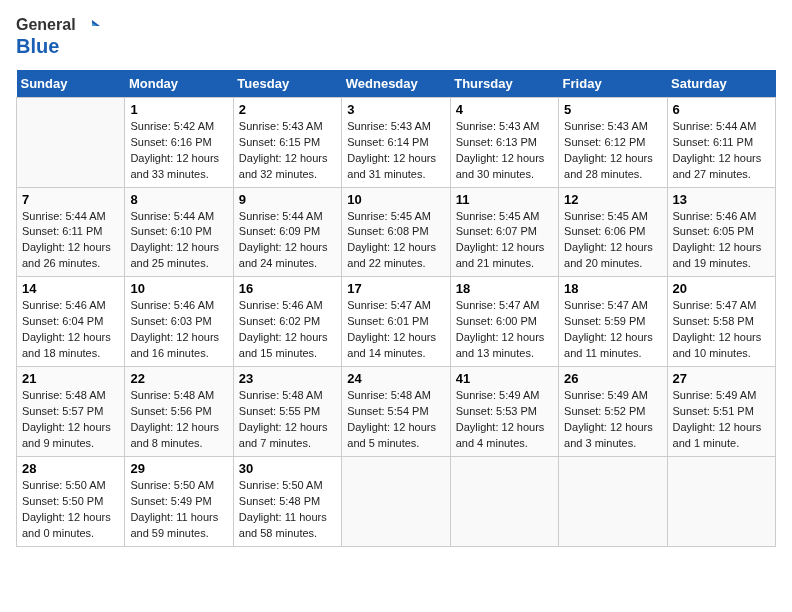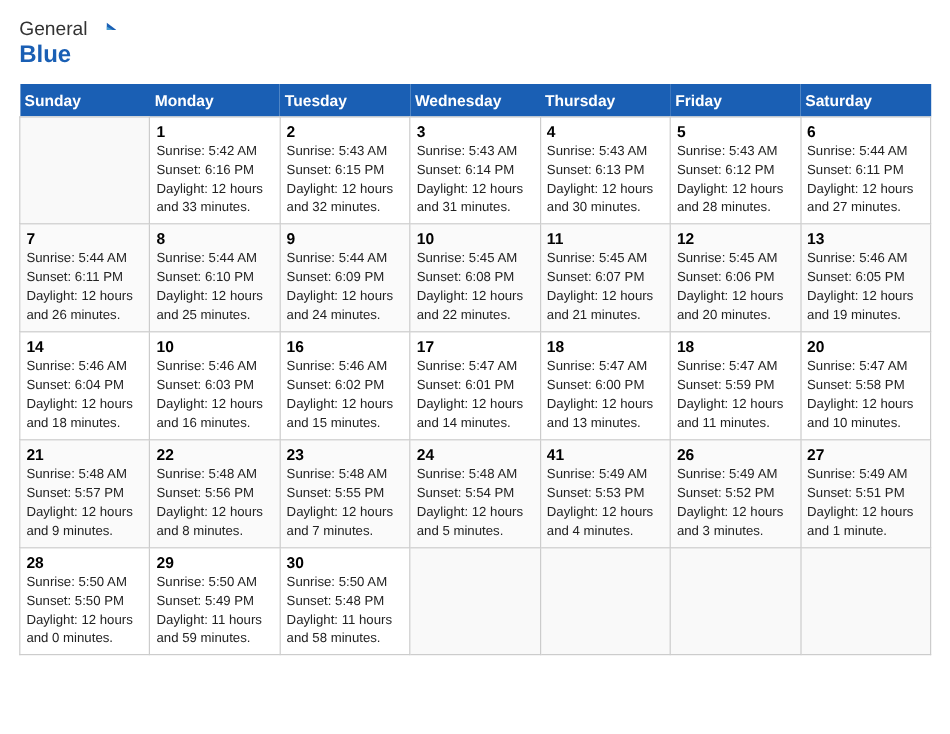--- a/index.html
+++ b/index.html
@@ -72,21 +72,21 @@
     tbody tr:nth-child(even) {
       background-color: #fafafa;
     }
   </style>
 </head>
 <body>
 
 <div class="header-section">
   <div class="logo">
   <div style="line-height:1.15">
-    <span style="font-size:16px;font-weight:normal;color:#333">General</span>
+    <span style="font-size:16px;font-weight:bold;color:#333">General</span>
     <svg width="18" height="18" viewBox="0 0 18 18" style="vertical-align:middle;margin-left:2px">
       <polygon points="10,3 18,9 10,9" fill="#1a5fb4"></polygon>
       <polygon points="10,6 15,9 10,9" fill="#4a9fd4"></polygon>
     </svg>
     <br>
     <span style="font-size:20px;font-weight:bold;color:#1a5fb4">Blue</span>
   </div>
 </div>
 </div>
 

